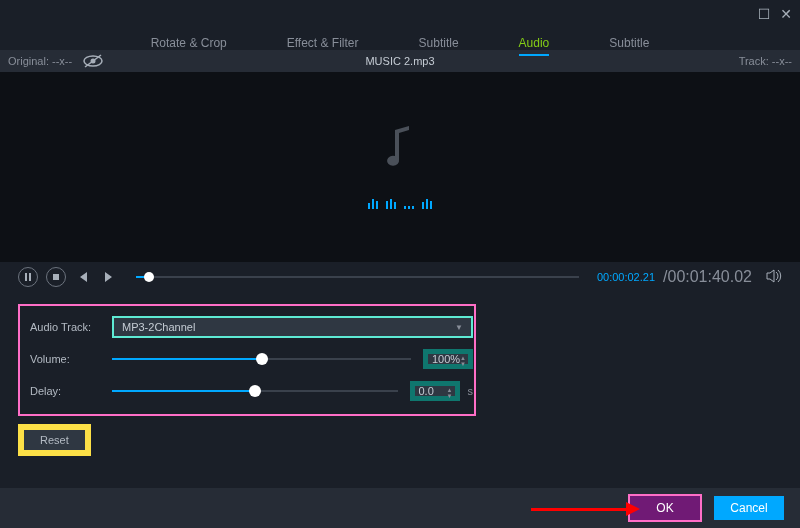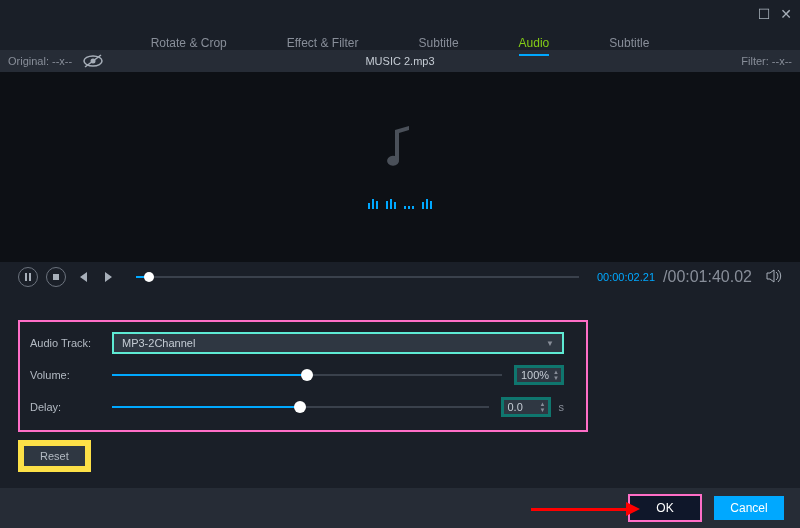--- a/index.html
+++ b/index.html
@@ -23,39 +23,39 @@
   .playback { height: 30px; display: flex; align-items: center; padding: 0 18px; gap: 8px; }
   .pb-btn { width: 18px; height: 18px; display: inline-flex; align-items: center; justify-content: center; color: #a7afb9; cursor: pointer; }
   .pb-btn.circled { border: 1px solid #6c737e; border-radius: 50%; width: 20px; height: 20px; }
   .seek-track { flex: 1; height: 2px; background: #3a414c; margin: 0 10px; position: relative; }
   .seek-fill { position: absolute; left: 0; top: 0; height: 100%; background: #00a8ff; width: 3%; }
   .seek-thumb { position: absolute; top: -4px; left: 3%; width: 10px; height: 10px; background: #fff; border-radius: 50%; margin-left: -5px; }
   .time-current { color: #00a8ff; font-size: 11px; }
   .time-total { color: #888e99; font-size: 16px; text-align: center; }
   .vol-icon { margin-left: 6px; color: #a7afb9; }
   .controls-area { padding: 12px 18px 0 18px; }
-  .controls-box { border: 2px solid #ff6ec7; padding: 8px 22px 10px 10px; width: 570px; margin-top: 16px; }
+  .controls-box { border: 2px solid #ff6ec7; padding: 8px 1px 10px 10px; width: 458px; }
   .row { display: flex; align-items: center; height: 26px; margin-bottom: 6px; }
   .row:last-child { margin-bottom: 0; }
   .row-label { width: 82px; color: #b3bac3; font-size: 11px; }
   .select { flex: 1; background: #2f3742; height: 22px; display: flex; align-items: center; padding: 0 8px; color: #c5ccd4; font-size: 11px; position: relative; border: 2px solid #5eead4; }
   .select::after { content: '▼'; position: absolute; right: 8px; font-size: 8px; color: #888e99; }
   .slider { flex: 1; height: 2px; background: #3a414c; position: relative; margin-right: 12px; }
   .slider-fill { position: absolute; left: 0; top: 0; height: 100%; background: #00a8ff; }
   .slider-thumb { position: absolute; top: -5px; width: 12px; height: 12px; background: #fff; border-radius: 50%; margin-left: -6px; }
-  .value-box { width: 50px; height: 20px; background: #2f3742; border: 3px solid #0f766e; display: flex; align-items: center; padding: 0 4px; color: #c5ccd4; font-size: 11px; position: relative; }
+  .value-box { width: 50px; height: 20px; background: #2f3742; border: 5px solid #0f766e; display: flex; align-items: center; padding: 0 4px; color: #c5ccd4; font-size: 11px; position: relative; }
   .stepper { position: absolute; right: 2px; top: 1px; display: flex; flex-direction: column; line-height: 6px; font-size: 6px; color: #888e99; }
   .unit { margin-left: 8px; color: #888e99; font-size: 11px; }
   .reset-btn { background: #2f3742; border: 6px solid #fde047; color: #b3bac3; padding: 4px 16px; font-size: 11px; margin-top: 8px; margin-left: 0; cursor: pointer; }
   .footer { position: absolute; bottom: 0; left: 0; right: 0; height: 40px; background: #262c36; display: flex; align-items: center; justify-content: flex-end; padding: 0 16px; }
   .arrow { position: absolute; right: 160px; bottom: 12px; display: flex; align-items: center; }
   .arrow-line { width: 95px; height: 3px; background: #ff0000; }
   .arrow-head { width: 0; height: 0; border-left: 14px solid #ff0000; border-top: 7px solid transparent; border-bottom: 7px solid transparent; }
   .btn { width: 70px; height: 24px; font-size: 12px; color: #fff; border: none; cursor: pointer; display: inline-flex; align-items: center; justify-content: center; }
-  .btn-ok { background: #0f172a; outline: 2px solid #ff6ec7; margin-right: 14px; }
+  .btn-ok { background: #701a75; outline: 2px solid #ff6ec7; margin-right: 14px; }
   .btn-cancel { background: #00a8ff; }
 </style>
 </head>
 <body>
 
 <div class="window-controls">
   <span>☐</span>
   <span>✕</span>
 </div>
 
@@ -72,21 +72,21 @@
     <span style="font-size:11px;color:#888e99;">Original: --x--</span>
     <span class="eye-icon">
       <svg width="22" height="14" viewBox="0 0 22 14">
           <ellipse cx="11" cy="7" rx="9" ry="5" fill="none" stroke="#a7afb9" stroke-width="1.5"></ellipse>
           <circle cx="11" cy="7" r="2.5" fill="#a7afb9"></circle>
           <line x1="3" y1="13" x2="19" y2="1" stroke="#a7afb9" stroke-width="1.5"></line>
         </svg>
     </span>
   </div>
   <div class="info-center">MUSIC 2.mp3</div>
-  <div class="info-right">Filter: --x--</div>
+  <div class="info-right">Track: --x--</div>
 </div>
 
 <div class="preview">
   <div class="note-icon">
     <svg width="34" height="44" viewBox="0 0 34 44">
         <path d="M 12 4 L 26 0 L 26 4 L 16 7 L 16 34 A 6 5 0 1 1 12 30 Z" fill="#4a5059"></path>
       </svg>
   </div>
   <div class="eq-bars">
     <div class="eq-group">

